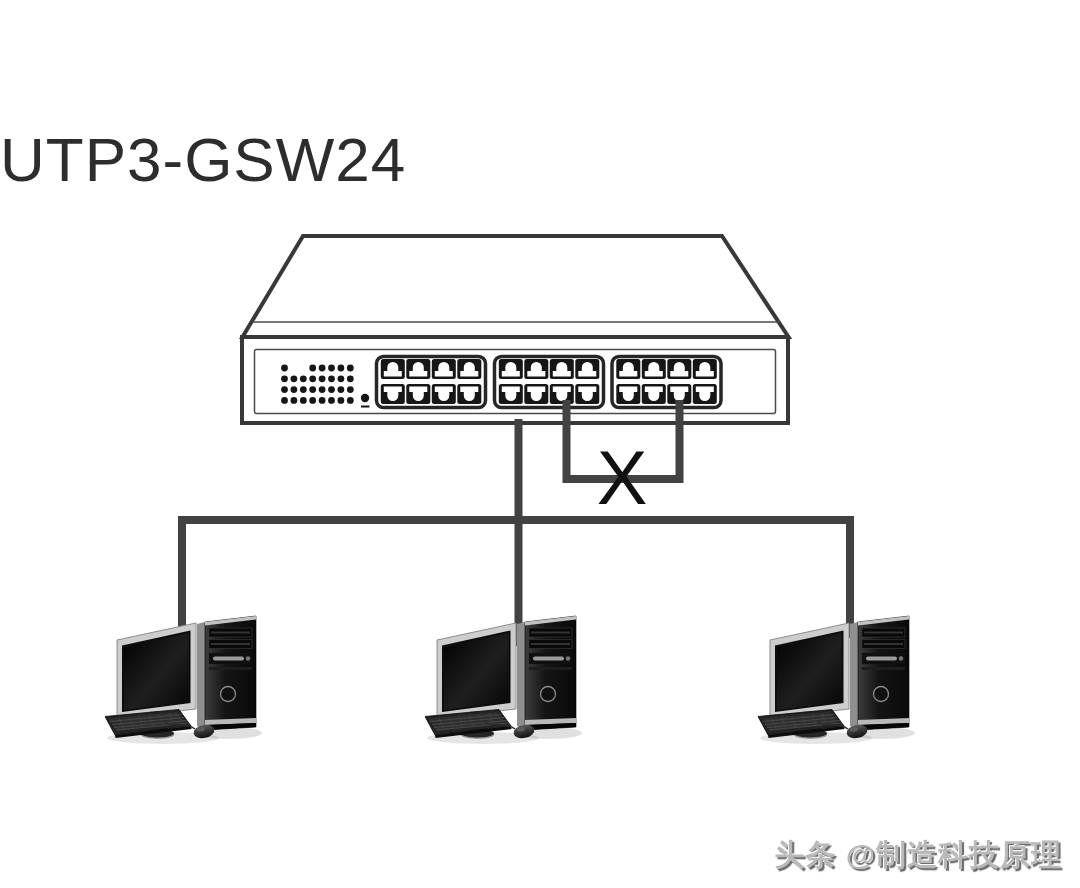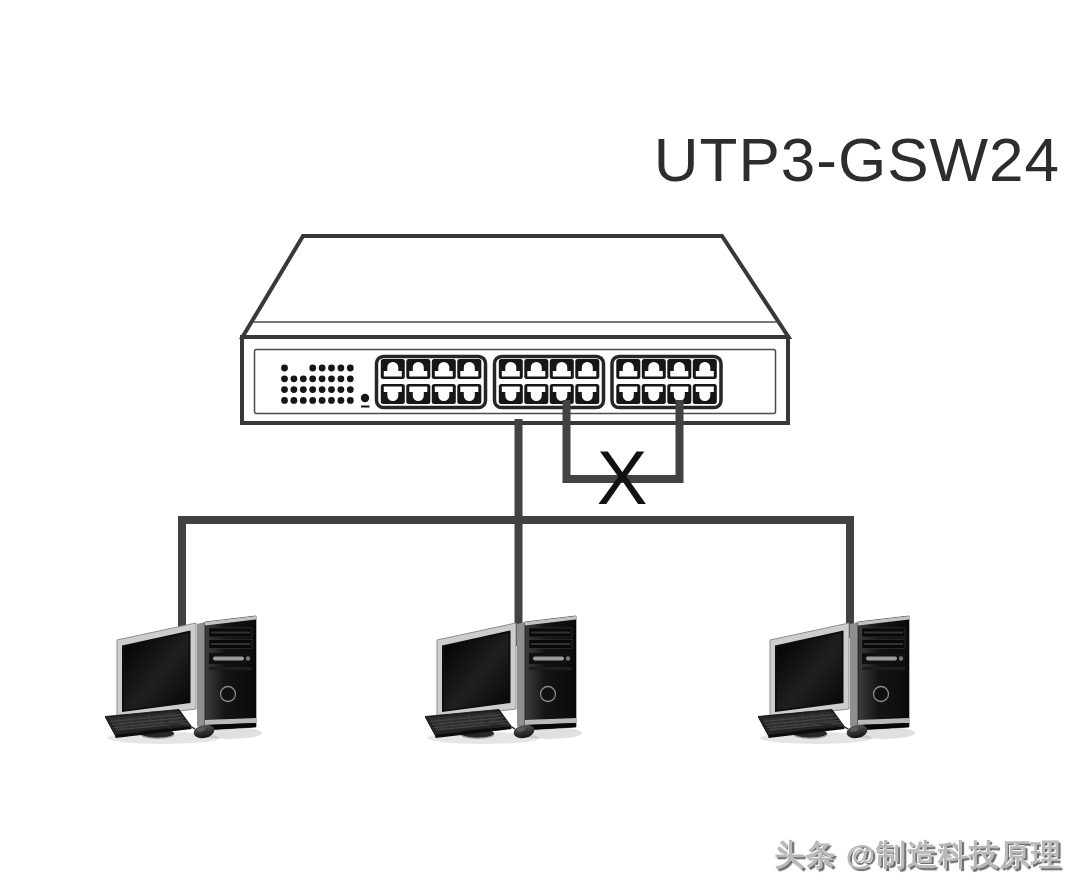--- a/index.html
+++ b/index.html
@@ -6,21 +6,21 @@
     --line:#383838; --cable:#424242; --mark:#111111;
     --title-color:#2d2d2d; --watermark-color:#b9b9b9; --background:#ffffff;
   }
   html,body{margin:0;padding:0;}
   body{
     width:1080px;height:888px;background:var(--background);
     font-family:"Liberation Sans",sans-serif;overflow:hidden;
   }
   .canvas{position:relative;width:1080px;height:888px;background:var(--background);}
   .title{
-    position:absolute;top:124px;left:0;width:1060px;text-align:right;
+    position:absolute;top:124px;left:0;width:1060px;text-align:left;
     font-size:62px;font-weight:400;letter-spacing:1px;color:var(--title-color);
   }
   svg.layer{position:absolute;left:0;top:0;}
   svg.switch{position:absolute;left:230px;top:225px;}
   svg.pc{position:absolute;}
   .pc-left{left:105px;top:608px;}
   .pc-mid{left:425px;top:608px;}
   .pc-right{left:758px;top:608px;}
   .line-art{fill:#ffffff;stroke:var(--line);}
   .thin{fill:none;stroke:#4a4a4a;}

